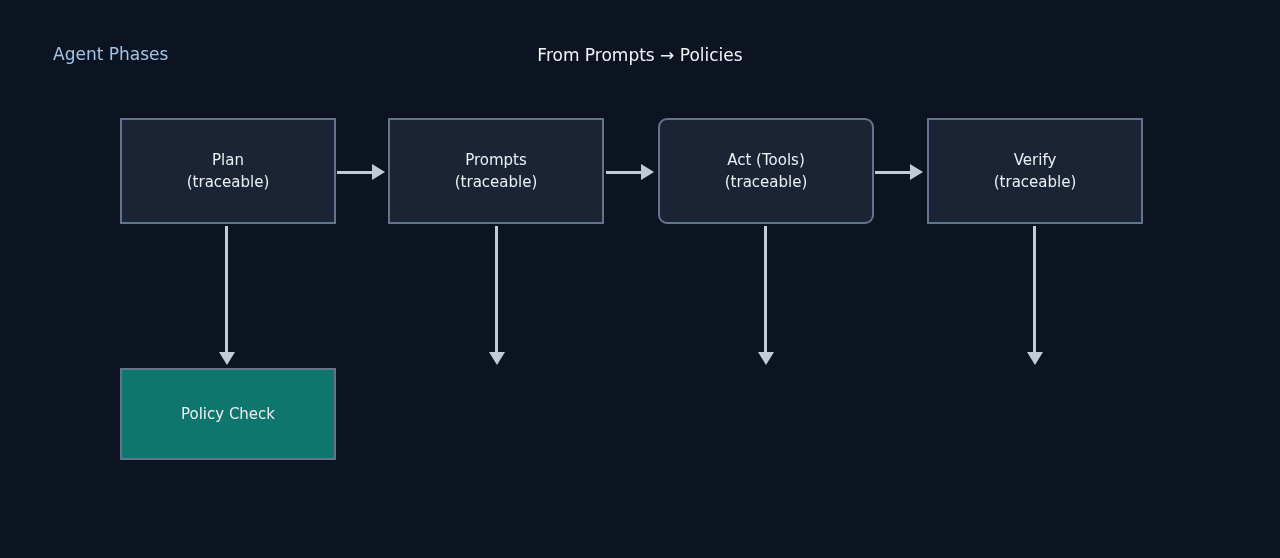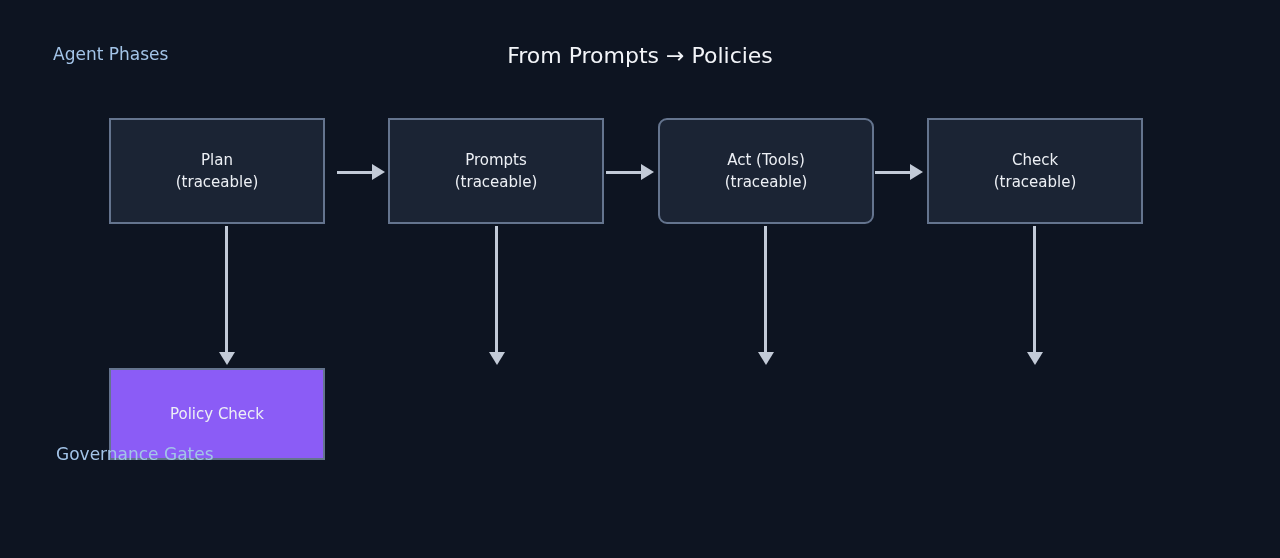--- a/index.html
+++ b/index.html
@@ -23,21 +23,21 @@
   }
   #label-phases { left: 53px; top: 44px; }
   #label-gates  { left: 56px; top: 444px; z-index: 5; }
   .fig-title {
     position: absolute;
     left: 0;
     width: 100%;
     top: 45px;
     text-align: center;
     color: #f2f4f8;
-    font-size: 22px;
+    font-size: 17px;
     line-height: 21px;
     z-index: 2;
   }
   .box {
     position: absolute;
     width: 212px;
     border: 2px solid #64748e;
     color: #edf0f5;
     display: flex;
     flex-direction: column;
@@ -49,21 +49,21 @@
     z-index: 1;
   }
   .phase-box {
     top: 118px;
     height: 102px;
     background: #1b2434;
   }
   .gate-box {
     top: 368px;
     height: 88px;
-    background: #8b5cf6;
+    background: #0f766e;
   }
   .h-arrow {
     position: absolute;
     top: 164px;
     height: 16px;
     display: flex;
     align-items: center;
     z-index: 0;
   }
   .h-arrow .shaft {
@@ -90,21 +90,21 @@
     width: 3px;
     height: 126px;
     background: #c2cad7;
   }
   .v-arrow .head {
     width: 0; height: 0;
     border-top: 13px solid #c2cad7;
     border-left: 8px solid transparent;
     border-right: 8px solid transparent;
   }
-  #phase-0, #gate-0 { left: 109px; }
+  #phase-0, #gate-0 { left: 120px; }
   #phase-1, #gate-1 { left: 388px; }
   #phase-2, #gate-2 { left: 658px; border-radius: 9px; }
   #phase-3, #gate-3 { left: 927px; }
   #harrow-0 { left: 337px; }
   #harrow-1 { left: 606px; }
   #harrow-2 { left: 875px; }
   #varrow-0 { left: 218px; }
   #varrow-1 { left: 488px; }
   #varrow-2 { left: 757px; }
   #varrow-3 { left: 1026px; }
@@ -126,21 +126,21 @@
   </div>
   <div class="box phase-box" id="phase-1">
     <span>Prompts</span>
     <span>(traceable)</span>
   </div>
   <div class="box phase-box" id="phase-2">
     <span>Act (Tools)</span>
     <span>(traceable)</span>
   </div>
   <div class="box phase-box" id="phase-3">
-    <span>Check</span>
+    <span>Verify</span>
     <span>(traceable)</span>
   </div>
 
   <div class="h-arrow" id="harrow-0">
     <div class="shaft"></div>
     <div class="head"></div>
   </div>
   <div class="h-arrow" id="harrow-1">
     <div class="shaft"></div>
     <div class="head"></div>
@@ -164,15 +164,14 @@
   </div>
   <div class="v-arrow" id="varrow-3">
     <div class="shaft"></div>
     <div class="head"></div>
   </div>
 
   <div class="box gate-box" id="gate-0">
     <span>Policy Check</span>
   </div>
 
-  <div class="group-label" id="label-gates">Governance Gates</div>
 
 </div>
 
 </body></html>

